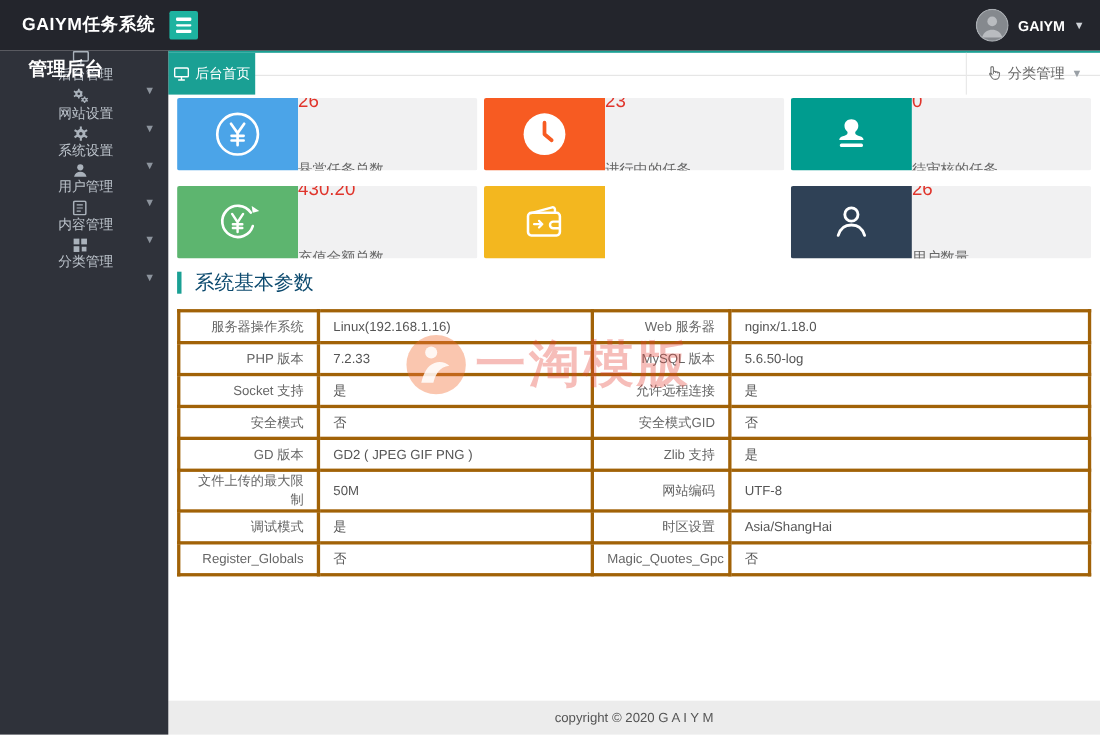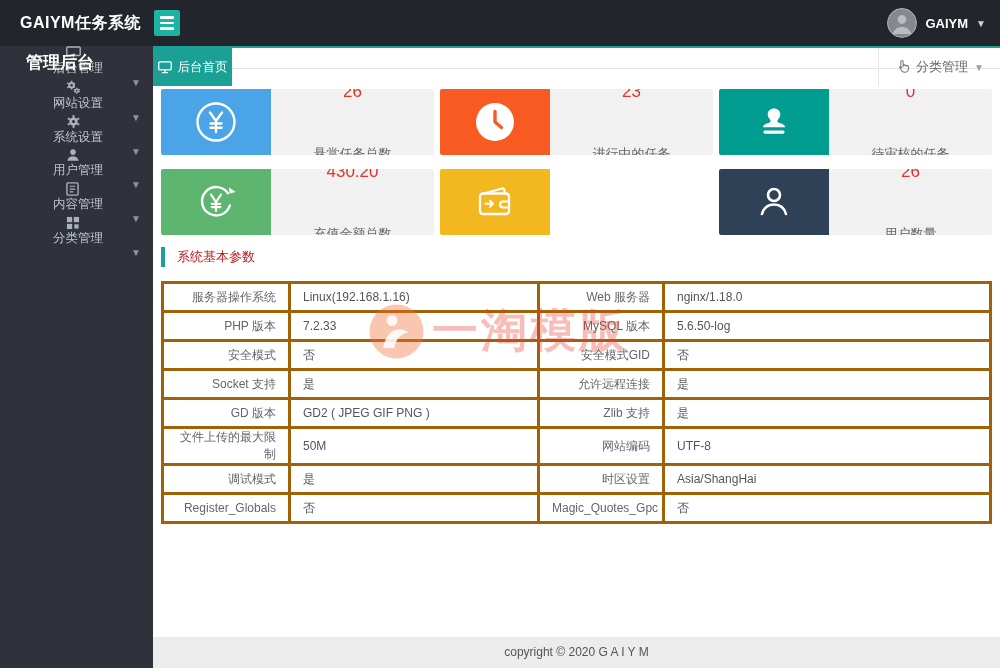--- a/index.html
+++ b/index.html
@@ -29,28 +29,28 @@
   .tab { position:absolute; left:0; top:0; height:38px; width:79px; background:#1aa094; color:#fff;
     display:flex; align-items:center; justify-content:center; gap:6px; font-size:12.5px; cursor:pointer; }
   .page-actions { position:absolute; right:0; top:0; height:38px; border-left:1px solid #e7e7e7;
     display:flex; align-items:center; padding:0 16px; gap:6px; color:#666; font-size:13px; cursor:pointer; }
   .pa-caret { font-size:10px; color:#9aa0a6; }
   
   .content { position:absolute; left:8px; right:8px; top:43px; }
   .cards { display:grid; grid-template-columns:repeat(3,1fr); gap:14px 6px; }
   .card { height:66px; display:flex; border-radius:2px; overflow:hidden; }
   .card-icon { width:110px; display:flex; align-items:center; justify-content:center; }
-  .card-body { flex:1; background:#f1f1f2; display:flex; flex-direction:column; align-items:center; justify-content:center; gap:3px; }
+  .card-body { flex:1; background:#f1f1f2; display:flex; flex-direction:column; justify-content:center; gap:3px; }
   .card-value { color:#e0342b; font-size:17px; }
   .card-label { color:#666; font-size:13px;margin-top:40px; }
   .c1{background:#4ba4e8;} .c2{background:#f75b22;} .c3{background:#009c8f;}
   .c4{background:#5db56f;} .c5{background:#f3b71f;} .c6{background:#2f4156;}
   .panel-header { margin-top:12px; height:20px; display:flex; align-items:center; }
   .panel-bar { width:4px; height:20px; background:#1aa094; margin-right:12px; }
-  .panel-title { font-size:13px; color:#b91c1c; }
+  .panel-title { font-size:18px; color:#0c4a6e; }
   .params-table { width:100%; border-collapse:collapse; margin-top:14px; table-layout:fixed; font-size:12px; color:#555; }
   .params-table td { border:3px solid #a16207; height:29px; padding:0 12px; background:transparent; }
   .param-label { text-align:right; color:#666; }
   
   .watermark { position:absolute; left:208px; top:211px; display:flex; align-items:center; gap:8px; pointer-events:none; z-index:10; }
   .wm-text { font-size:46px; font-weight:bold; color:rgba(228,62,50,.34); letter-spacing:3px; white-space:nowrap; }
   
   .footer { position:absolute; left:153px; bottom:0; width:847px; height:31px; background:#ececec;
     color:#555; font-size:12px; text-align:center; line-height:31px; z-index:15; }
 </style>
@@ -280,30 +280,30 @@
           <td class="param-label">Web 服务器</td>
           <td>nginx/1.18.0</td>
         </tr>
         <tr>
           <td class="param-label">PHP 版本</td>
           <td>7.2.33</td>
           <td class="param-label">MySQL 版本</td>
           <td>5.6.50-log</td>
         </tr>
         <tr>
+          <td class="param-label">Socket 支持</td>
+          <td>是</td>
+          <td class="param-label">允许远程连接</td>
+          <td>是</td>
+        </tr>
+        <tr>
           <td class="param-label">安全模式</td>
           <td>否</td>
           <td class="param-label">安全模式GID</td>
           <td>否</td>
-        </tr>
-        <tr>
-          <td class="param-label">Socket 支持</td>
-          <td>是</td>
-          <td class="param-label">允许远程连接</td>
-          <td>是</td>
         </tr>
         <tr>
           <td class="param-label">GD 版本</td>
           <td>GD2 ( JPEG GIF PNG )</td>
           <td class="param-label">Zlib 支持</td>
           <td>是</td>
         </tr>
         <tr>
           <td class="param-label">文件上传的最大限制</td>
           <td>50M</td>

